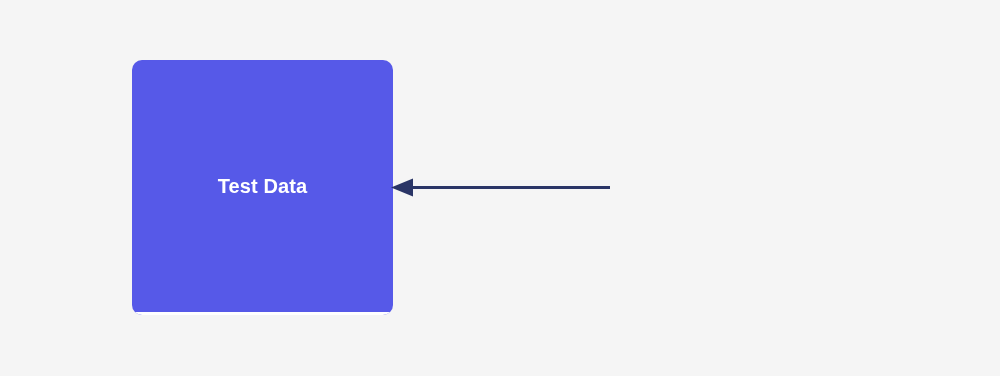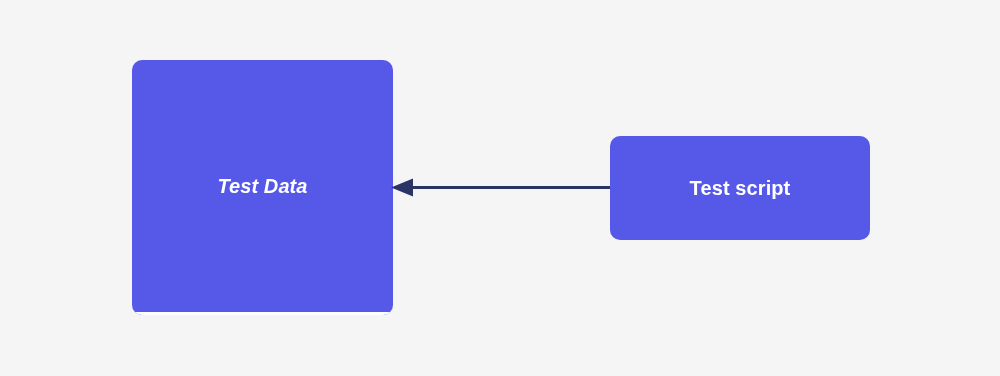--- a/index.html
+++ b/index.html
@@ -32,21 +32,21 @@
     display: flex;
     flex-direction: column;
     overflow: hidden;
   }
   .node-left .cell {
     flex: 1 1 0;
     display: flex;
     align-items: center;
     justify-content: center;
   }
-  .node-left .cell-top { flex: 126 0 0; font-style: italic; }
+  .node-left .cell-top { flex: 126 0 0; }
   .node-left .cell-bottom { flex: 126 0 0; }
   .node-divider {
     flex: 0 0 3px;
     background: #ffffff;
     width: 100%;
   }
 
   
   .node-right {
     position: absolute;
@@ -88,23 +88,20 @@
 
 <div id="canvas">
 
   <div class="node-left">
     <div class="cell cell-top">
       <span class="node-label">Test Data</span>
     </div>
     <div class="node-divider"></div>
   </div>
 
-  <div class="node-right">
-    <span class="node-label">Test script</span>
-  </div>
 
   <svg class="connector" viewBox="0 0 1000 376" width="1000" height="376">
     <g>
       <line x1="610" y1="187.5" x2="412" y2="187.5" stroke="#2a3566" stroke-width="3"></line>
       <polygon points="391,187.5 413,178.5 413,196.5" fill="#2a3566"></polygon>
     </g>
   </svg>
 
 </div>
 

